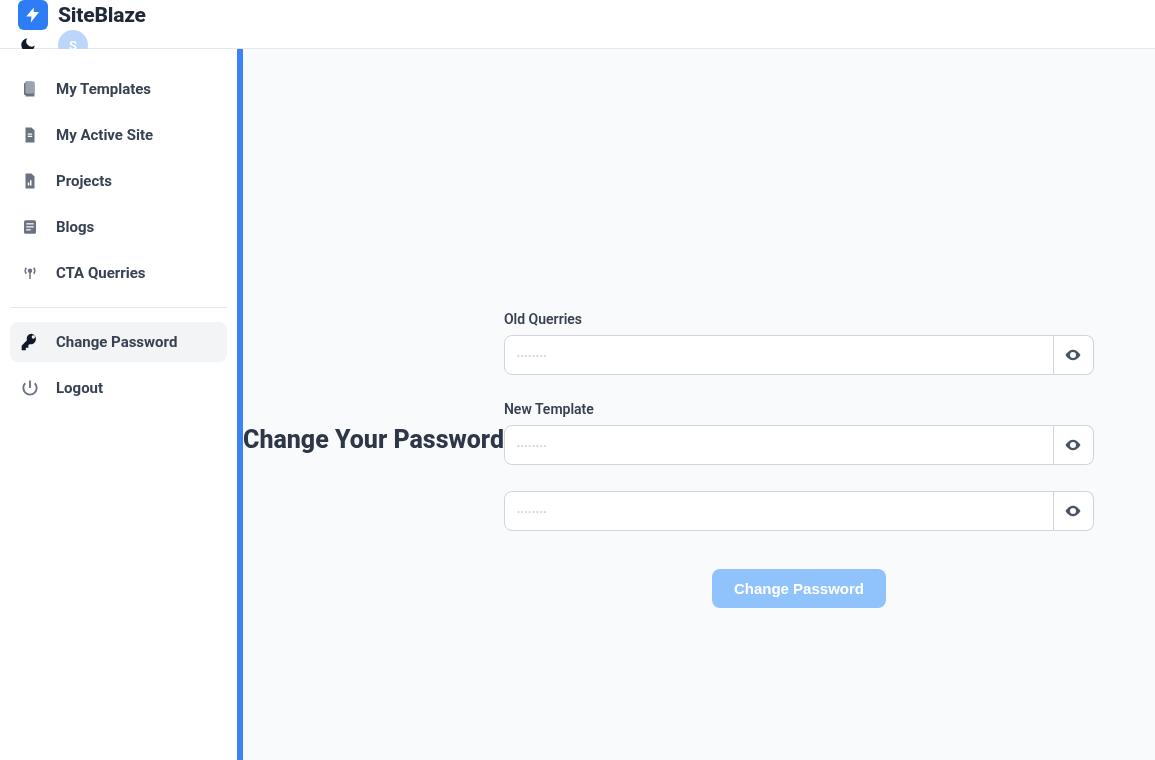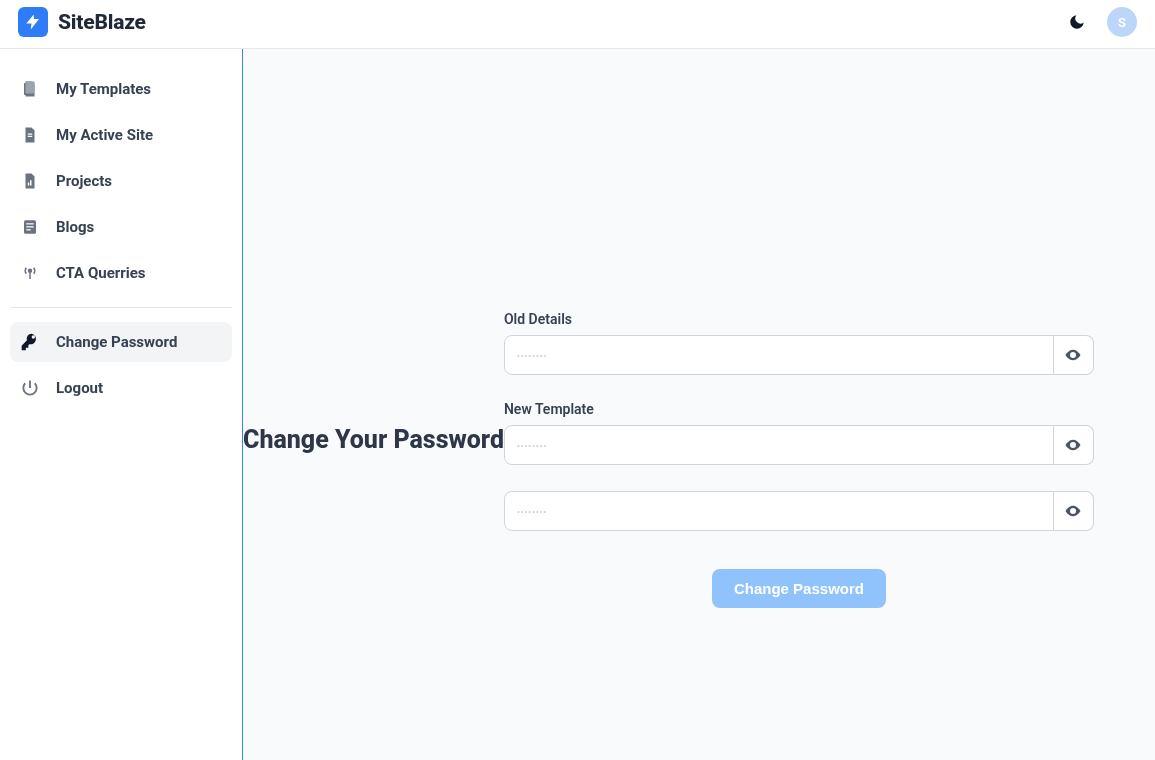--- a/index.html
+++ b/index.html
@@ -9,23 +9,24 @@
     color: #1f2937;
     width: 1155px;
     height: 760px;
     overflow: hidden;
   }
   
   .header {
     height: 49px;
     border-bottom: 1px solid #e5e7eb;
     display: flex;
-    align-items: flex-end;
-    padding: 11px 18px;
+    align-items: flex-start;
+    padding: 0 18px;
     justify-content: space-between;
+    flex-direction: column;
   }
   .brand {
     display: flex;
     align-items: center;
     gap: 10px;
   }
   .brand-logo {
     width: 30px;
     height: 30px;
     background: #2f7df6;
@@ -66,21 +67,21 @@
     justify-content: center;
     cursor: pointer;
   }
   
   .layout {
     display: flex;
     height: calc(760px - 49px);
   }
   .sidebar {
     width: 243px;
-    border-right: 1px solid #3b82f6;
+    border-right: 6px solid #3b82f6;
     padding: 20px 10px 10px 10px;
     background: #fff;
   }
   .nav-group {
     display: flex;
     flex-direction: column;
     gap: 6px;
   }
   .nav-item {
     display: flex;
@@ -306,21 +307,21 @@
       </div>
     </div>
   </div>
 
   <div class="main">
     <h1 class="page-title">Change Your Password</h1>
 
     <div class="form">
 
       <div class="field">
-        <label class="field-label">Old Details</label>
+        <label class="field-label">Old Querries</label>
         <div class="input-row">
           <input type="password" class="text-input" placeholder="••••••••" style="">
           <button class="eye-btn">
             <span>
               <svg width="18" height="18" viewBox="0 0 24 24" fill="#4b5563">
                   <path d="M12 5C6 5 2 12 2 12s4 7 10 7 10-7 10-7-4-7-10-7zm0 11a4 4 0 1 1 0-8 4 4 0 0 1 0 8z"></path>
                   <circle cx="12" cy="12" r="2" fill="#fff"></circle>
                 </svg>
             </span>
           </button>

